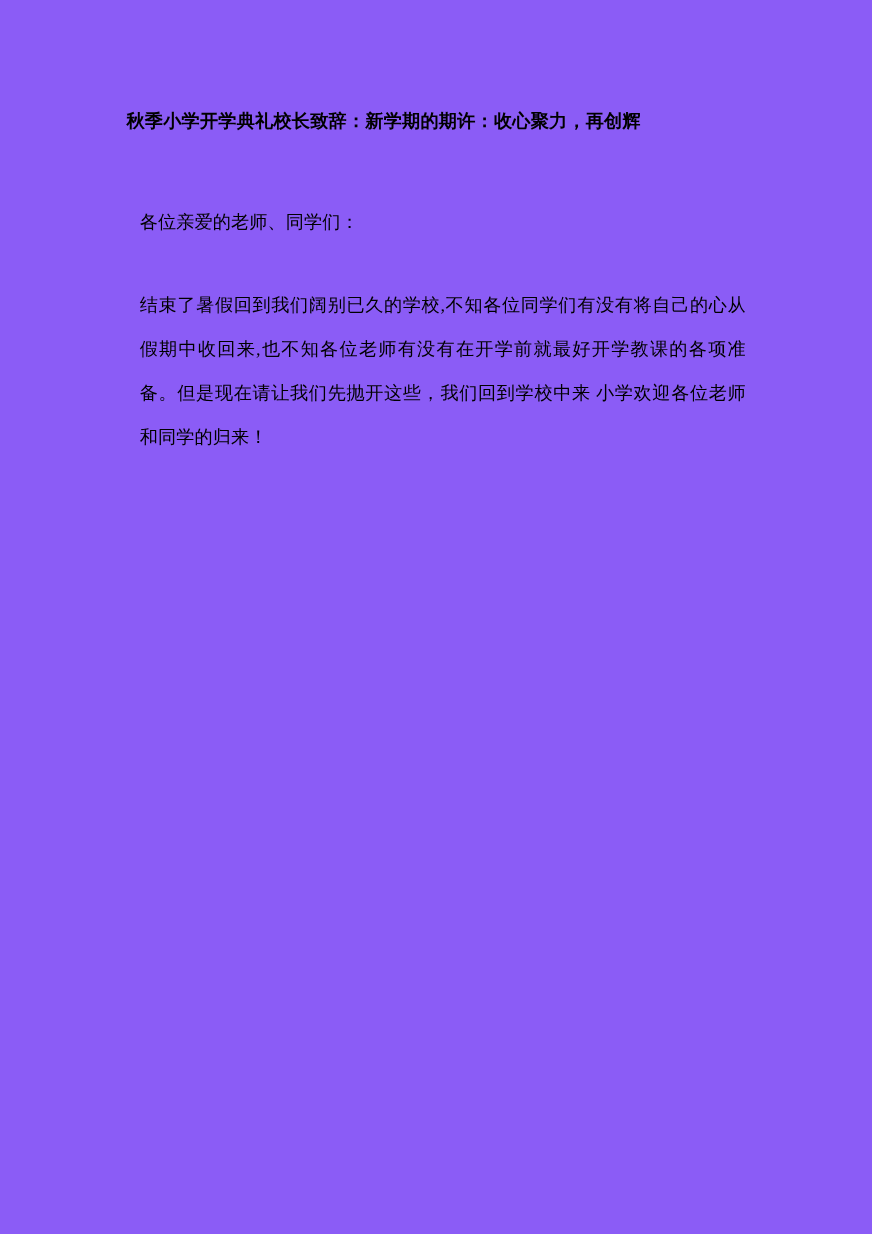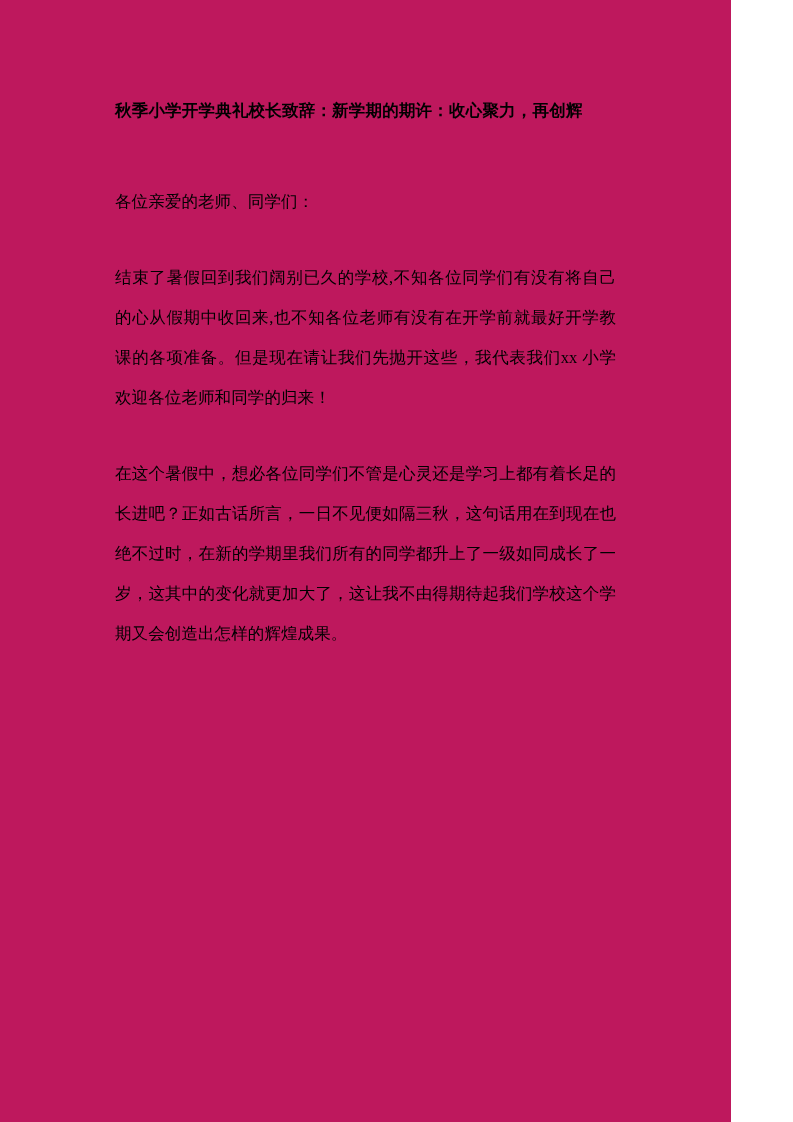--- a/index.html
+++ b/index.html
@@ -10,48 +10,47 @@
   }
   body {
     width: 793px;
     height: 1122px;
     font-family: "Liberation Serif", "DejaVu Serif", serif;
     color: #000000;
     overflow: hidden;
   }
   .page {
     position: relative;
-    width: 731px;
+    width: 793px;
     height: 1122px;
-    background: #be185d;
+    background: #8b5cf6;
     box-sizing: border-box;
     padding: 96px 115px 60px 115px;
   }
   .doc-title {
     font-family: "Liberation Sans", "DejaVu Sans", sans-serif;
     font-weight: bold;
     font-size: 16.5px;
     line-height: 28px;
     letter-spacing: 0.2px;
     margin: 0 0 58px 0;
     white-space: nowrap;
   }
   .para {
     font-size: 16.5px;
     line-height: 40px;
     text-align: justify;
     text-justify: inter-ideograph;
-    margin: 0 0 36px 0;
+    margin: 0 0 36px 12px;
     letter-spacing: 0.1px;
   }
   .para:last-child {
     margin-bottom: 0;
   }
 </style>
 </head>
 <body>
 
 <div class="page">
   <h1 class="doc-title">秋季小学开学典礼校长致辞：新学期的期许：收心聚力，再创辉</h1>
   <p class="para">各位亲爱的老师、同学们：</p>
-  <p class="para">结束了暑假回到我们阔别已久的学校,不知各位同学们有没有将自己的心从假期中收回来,也不知各位老师有没有在开学前就最好开学教课的各项准备。但是现在请让我们先抛开这些，我代表我们xx 小学欢迎各位老师和同学的归来！</p>
-  <p class="para">在这个暑假中，想必各位同学们不管是心灵还是学习上都有着长足的长进吧？正如古话所言，一日不见便如隔三秋，这句话用在到现在也绝不过时，在新的学期里我们所有的同学都升上了一级如同成长了一岁，这其中的变化就更加大了，这让我不由得期待起我们学校这个学期又会创造出怎样的辉煌成果。</p>
+  <p class="para">结束了暑假回到我们阔别已久的学校,不知各位同学们有没有将自己的心从假期中收回来,也不知各位老师有没有在开学前就最好开学教课的各项准备。但是现在请让我们先抛开这些，我们回到学校中来 小学欢迎各位老师和同学的归来！</p>
 </div>
 
 </body></html>

